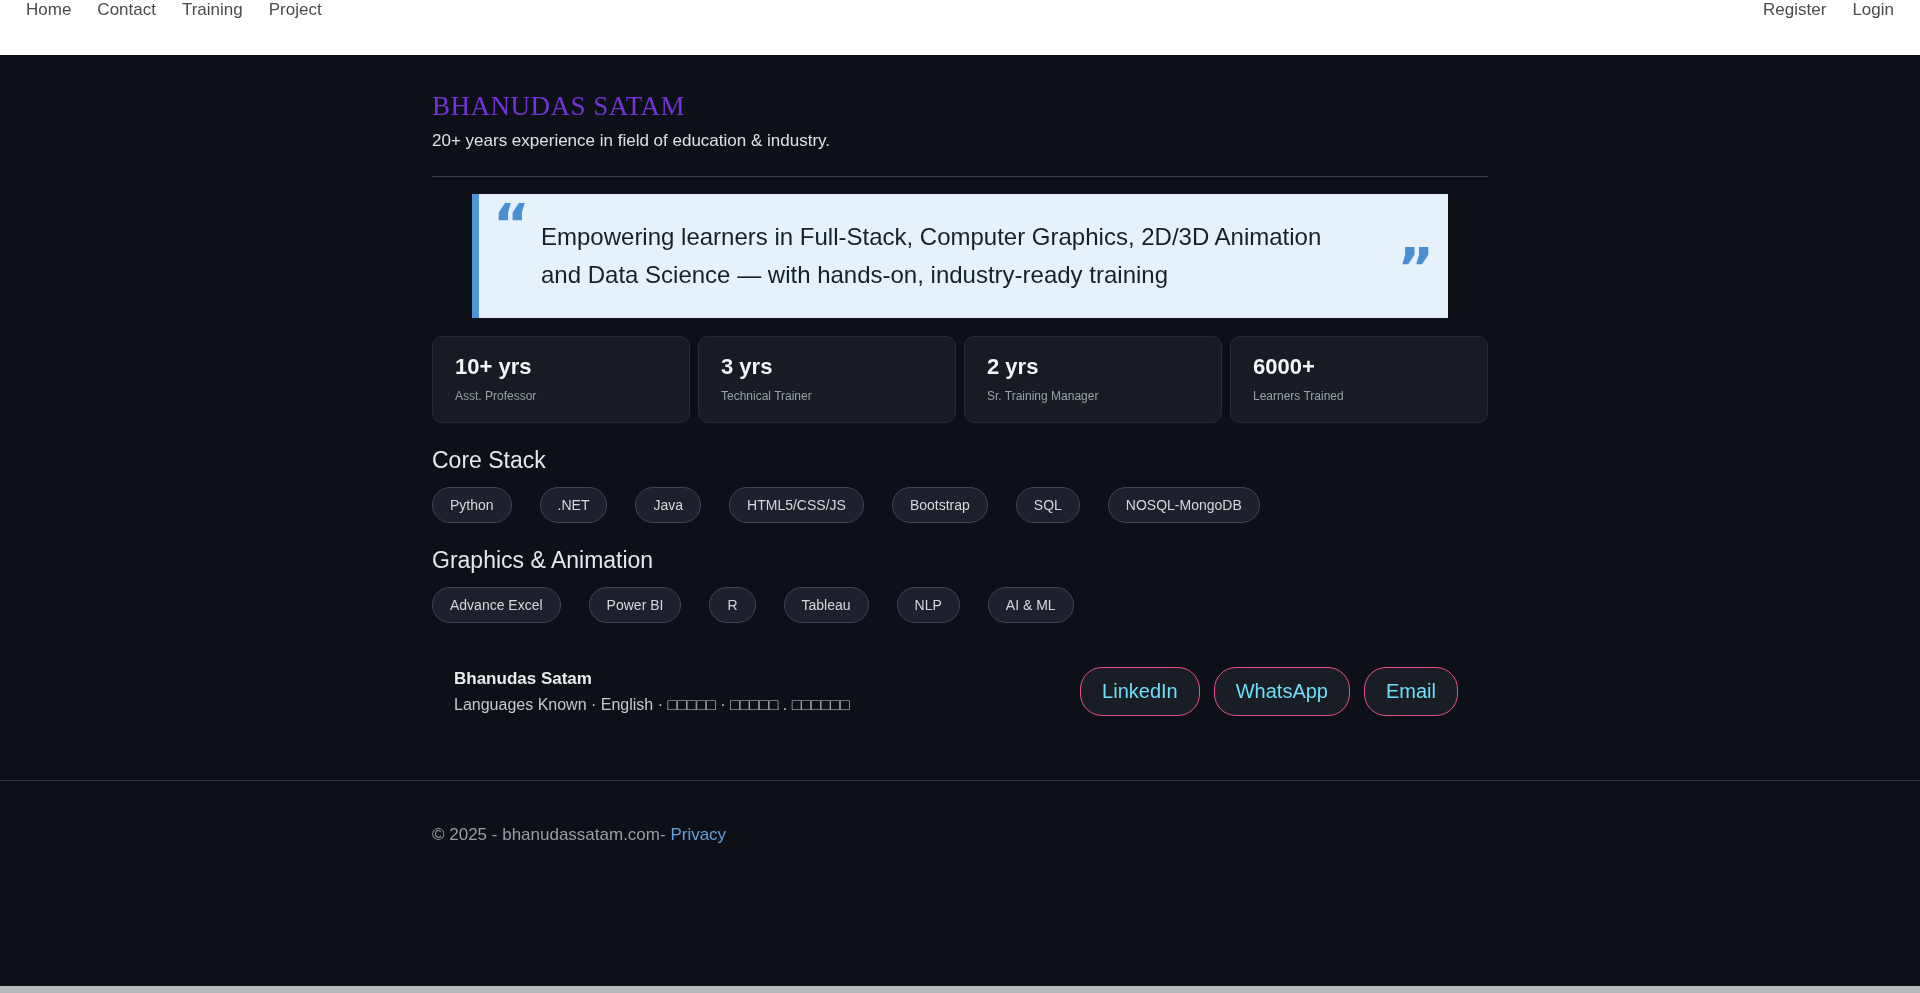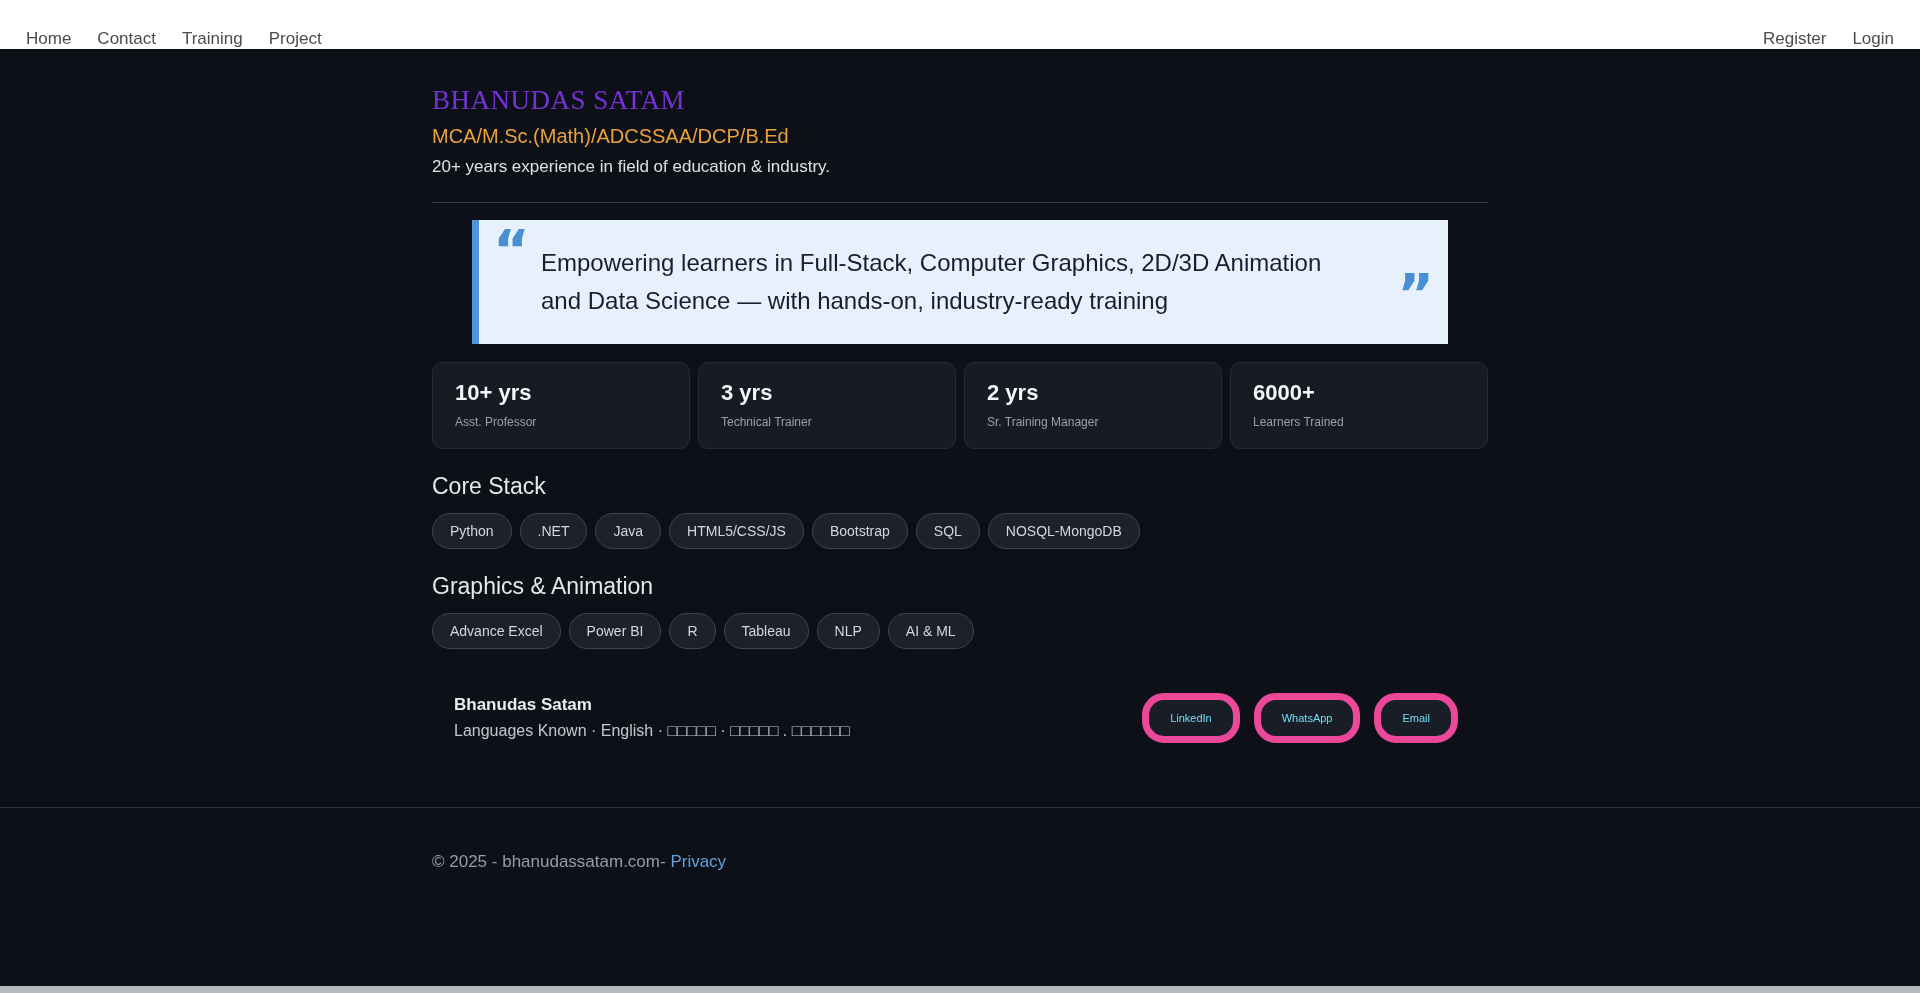--- a/index.html
+++ b/index.html
@@ -8,23 +8,23 @@
     width: 1920px; height: 993px;
     background: #0d1117;
     font-family: "Liberation Sans", sans-serif;
     position: relative;
     overflow: hidden;
   }
 
   
   .navbar {
     background: #ffffff;
-    height: 49px;
+    height: 55px;
     display: flex;
-    align-items: flex-end;
+    align-items: flex-start;
     justify-content: space-between;
     padding: 0 26px;
   }
   .nav-group { display: flex; align-items: center; gap: 26px; }
   .nav-link {
     color: #4b4b4b;
     font-size: 17px;
     text-decoration: none;
     cursor: pointer;
   }
@@ -100,21 +100,21 @@
   .stat-label { font-size: 12px; color: #99a0aa; margin: 0; }
 
   
   .section-title {
     font-size: 23px;
     font-weight: 500;
     color: #e4e8ec;
     margin: 24px 0 13px 0;
   }
   .section-title.tight { margin-top: 10px; }
-  .pill-row { display: flex; flex-wrap: wrap; gap: 8px; }
+  .pill-row { display: flex; flex-wrap: wrap; gap: 28px; }
   .pill {
     background: #1c212b;
     border: 1px solid #3e4654;
     border-radius: 999px;
     padding: 9px 17px;
     font-size: 14px;
     color: #d3d8de;
     white-space: nowrap;
   }
 
@@ -124,24 +124,24 @@
     display: flex;
     justify-content: space-between;
     align-items: center;
     padding: 0 30px 0 22px;
   }
   .contact-name { font-size: 17px; font-weight: bold; color: #e9ebee; margin: 0 0 7px 0; }
   .contact-langs { font-size: 16px; color: #c3c8ce; margin: 0; }
   .contact-buttons { display: flex; gap: 14px; }
   .contact-btn {
     background: #191e26;
-    border: 7px solid #ec4899;
+    border: 1px solid #ec4899;
     border-radius: 22px;
     padding: 12px 21px;
-    font-size: 11px;
+    font-size: 20px;
     color: #6edff6;
     font-family: "Liberation Sans", sans-serif;
     cursor: pointer;
   }
 
   
   .page-footer {
     border-top: 1px solid #2c323c;
     margin-top: 64px;
   }
@@ -182,21 +182,20 @@
       <a class="nav-link">Register</a>
 
       <a class="nav-link">Login</a>
     </div>
 </nav>
 
 <main class="container">
 
   <section class="hero">
     <h1 class="hero-name">BHANUDAS SATAM</h1>
-    <p class="hero-credentials">MCA/M.Sc.(Math)/ADCSSAA/DCP/B.Ed</p>
     <p class="hero-exp">20+ years experience in field of education &amp; industry.</p>
   </section>
 
   <hr class="divider">
 
   <blockquote class="quote-box">
     <span class="quote-mark open">“</span>
     <p class="quote-text">Empowering learners in Full-Stack, Computer Graphics, 2D/3D Animation and Data Science — with hands-on, industry-ready training</p>
     <span class="quote-mark close">”</span>
   </blockquote>

